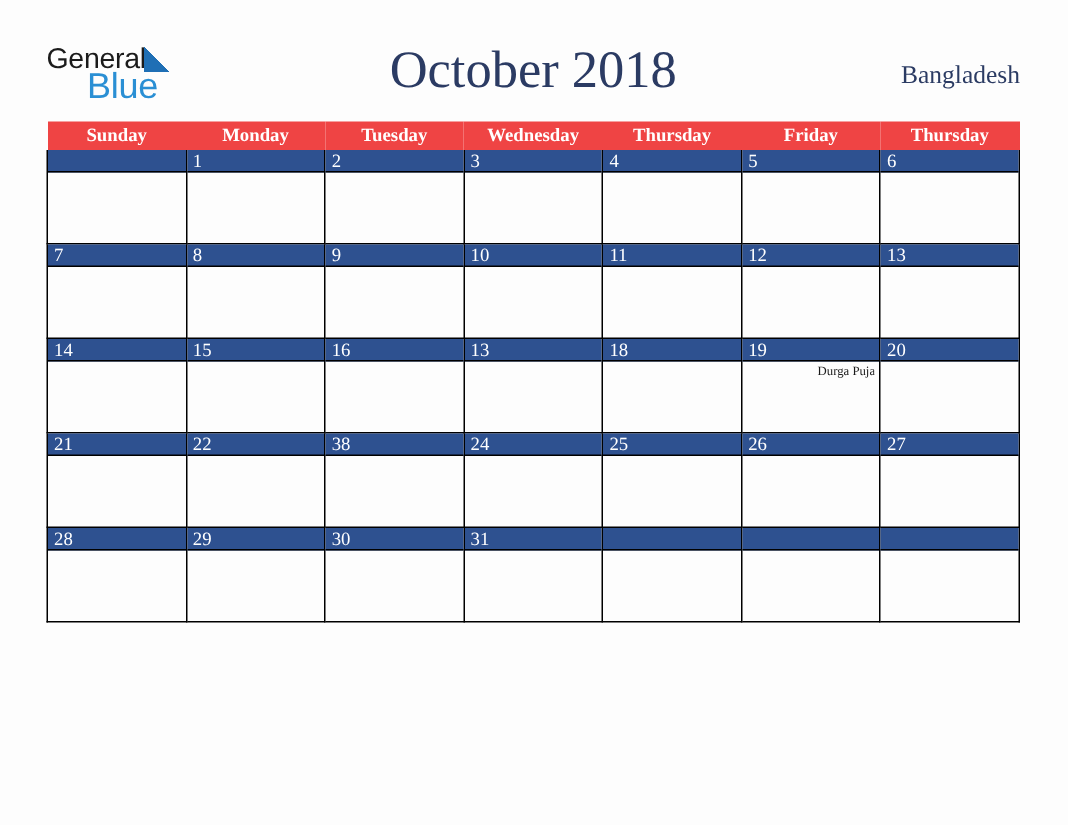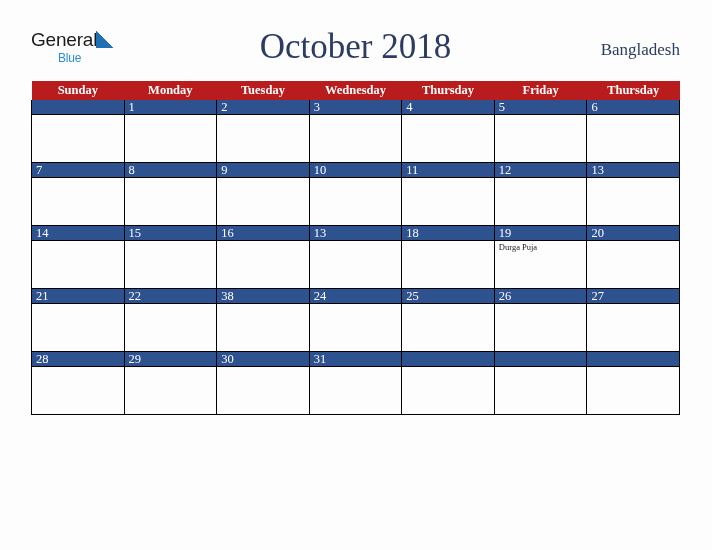--- a/index.html
+++ b/index.html
@@ -43,21 +43,21 @@
     font-size: 19px;
     color: #1b1b1b;
     letter-spacing: -0.2px;
     line-height: 20px;
   }
   .logo-blue {
     position: absolute;
     left: 27px;
     top: 18px;
     font-family: "Liberation Sans", sans-serif;
-    font-size: 12px;
+    font-size: 24px;
     color: #2a8fd4;
     letter-spacing: -0.2px;
     line-height: 20px;
   }
   .logo-triangle-2 {
     position: absolute;
     left: 65px;
     top: 1px;
     width: 17px;
     height: 17px;
@@ -86,21 +86,21 @@
   
   .grid {
     position: absolute;
     left: 31px;
     top: 81px;
     width: 649px;
     border-collapse: collapse;
     table-layout: fixed;
   }
   .grid th {
-    background: #b91c1c;
+    background: #ef4444;
     color: #ffffff;
     font-size: 12.5px;
     font-weight: bold;
     height: 19px;
     padding: 0;
     text-align: center;
     border: none;
     font-family: "Liberation Serif", serif;
   }
   .grid td {
@@ -131,20 +131,21 @@
     box-sizing: border-box;
     border-bottom: 1px solid #000000;
     overflow: hidden;
     white-space: nowrap;
   }
   .events {
     padding: 1px 3px 0 4px;
     font-size: 8.5px;
     line-height: 10px;
     color: #1a1a1a;
+    text-align: right;
   }
   .event {
     display: block;
     white-space: nowrap;
     overflow: hidden;
   }
 </style>
 </head>
 <body>
 

